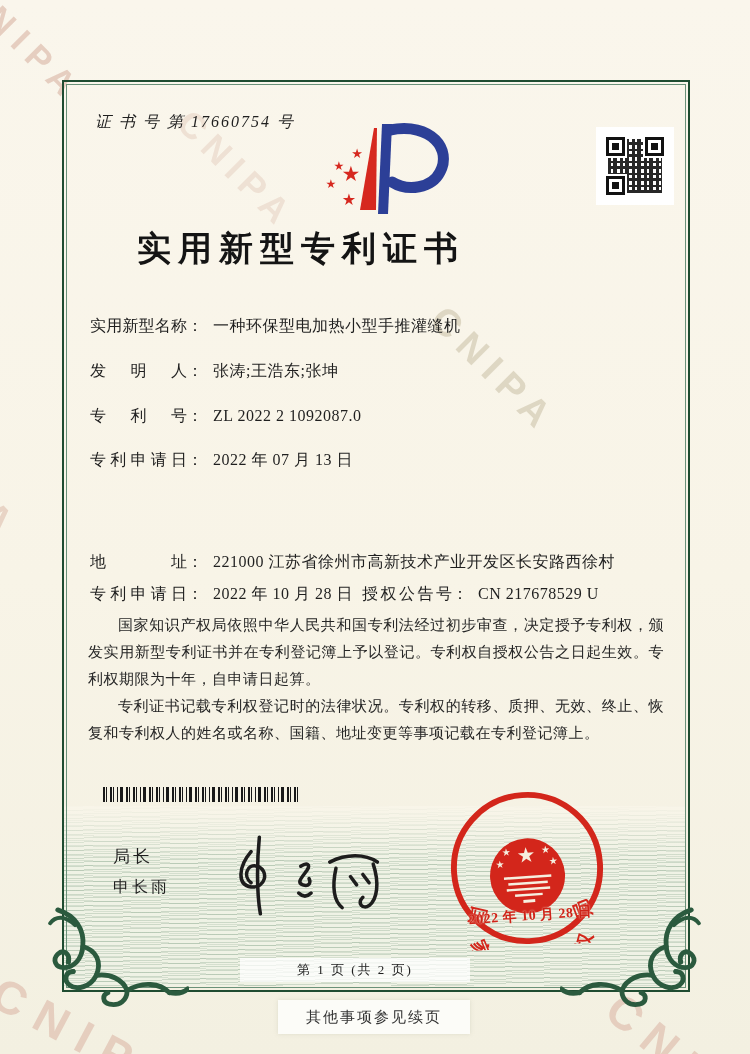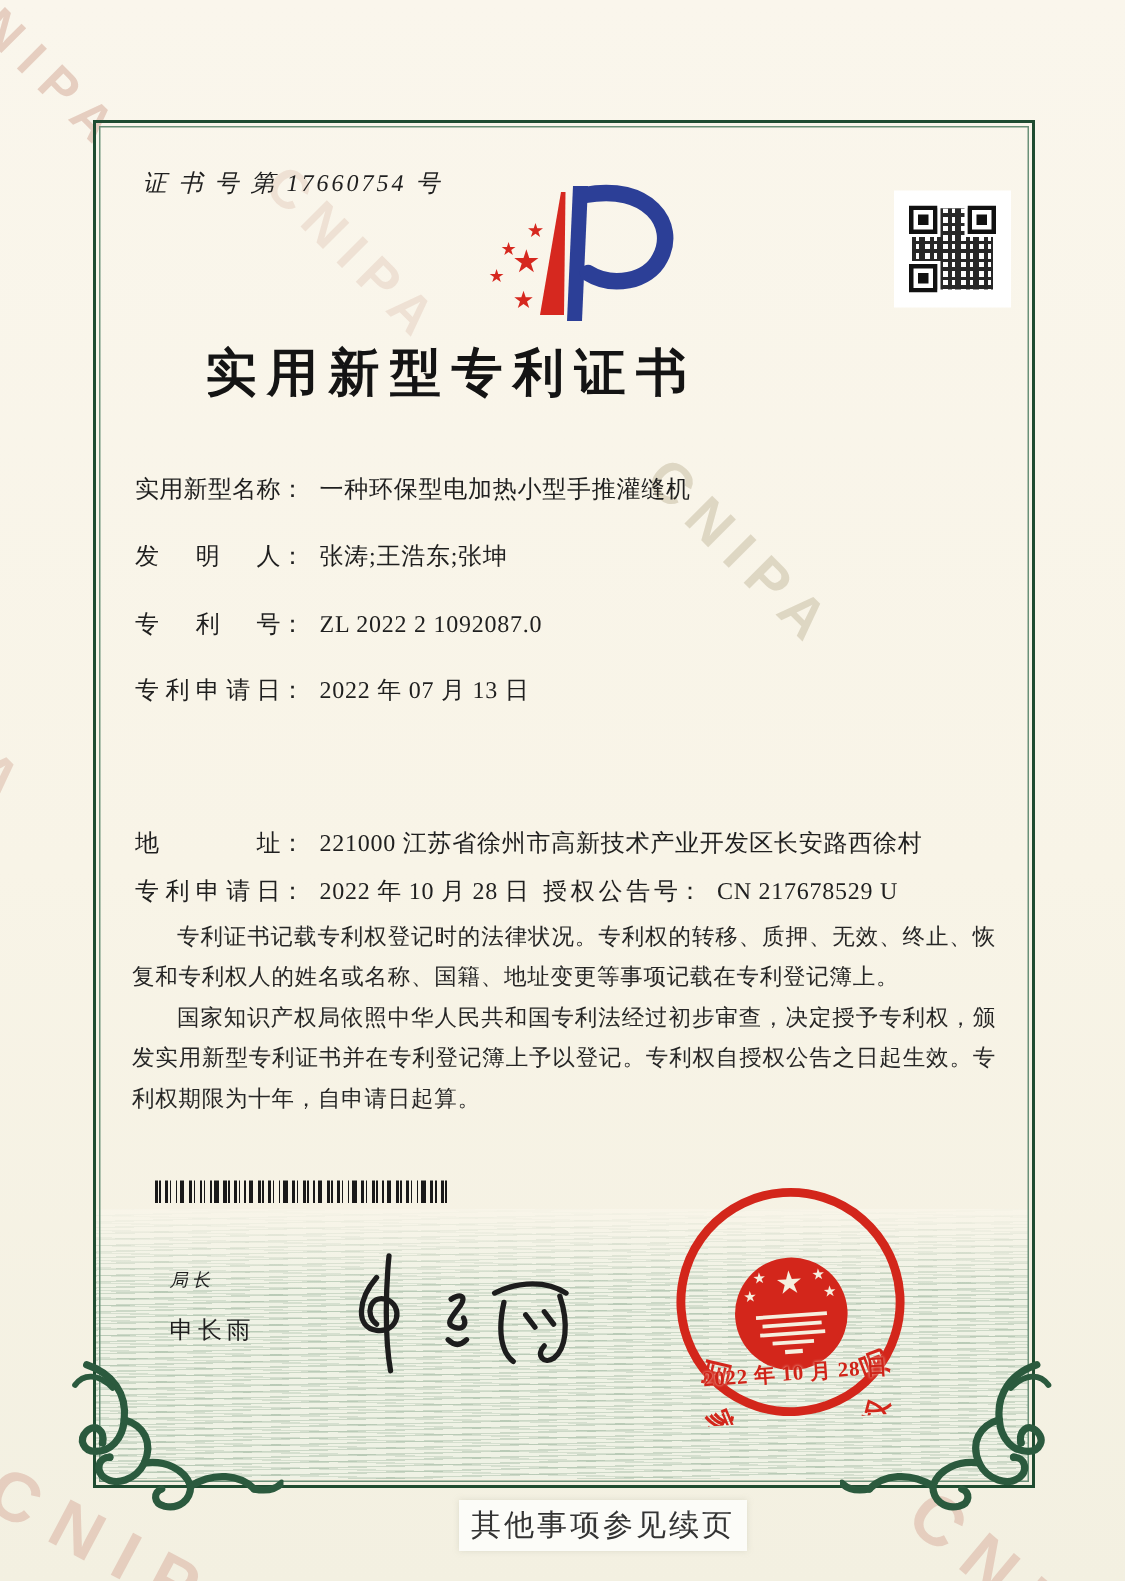--- a/index.html
+++ b/index.html
@@ -52,34 +52,34 @@
   
   .bodytext{position:absolute;z-index:5;left:88px;top:612px;width:576px;}
   .bodytext p{margin:0;font-size:15px;line-height:1.8;text-indent:2em;color:#262626;
               letter-spacing:.5px;text-align:justify;}
   
   .barcode{position:absolute;z-index:5;left:103px;top:787px;width:197px;height:15px;
     background-image:repeating-linear-gradient(90deg,
       #191919 0 2px,transparent 2px 3px,#191919 3px 4px,transparent 4px 7px,
       #191919 7px 9px,transparent 9px 10px,#191919 10px 11px,transparent 11px 14px,
       #191919 14px 15px,transparent 15px 17px,#191919 17px 20px,transparent 20px 23px);}
-  .sig-title{position:absolute;z-index:5;left:113px;top:845px;font-size:12px;letter-spacing:3px;font-style:italic;}
+  .sig-title{position:absolute;z-index:5;left:113px;top:845px;font-size:17px;letter-spacing:3px;}
   .sig-name{position:absolute;z-index:5;left:113px;top:877px;font-size:16px;letter-spacing:3px;}
   .sig-hand{position:absolute;z-index:5;left:218px;top:831px;width:180px;height:88px;}
   
   .seal{position:absolute;z-index:6;left:448px;top:789px;width:158px;height:158px;transform:rotate(-4deg);}
   .seal-date{position:absolute;left:0;top:118px;width:158px;text-align:center;font-size:14px;
              font-weight:bold;color:#cf2318;letter-spacing:.5px;white-space:nowrap;
              text-shadow:0 0 2px rgba(246,239,223,.9);}
   
   .pageinfo{position:absolute;z-index:5;left:240px;top:958px;width:230px;text-align:center;
             font-size:13px;letter-spacing:2px;background:rgba(255,255,255,.75);padding:3px 0;}
   .note{position:absolute;z-index:5;left:278px;top:1000px;width:192px;height:34px;background:#fcfcf8;
-        text-align:center;line-height:34px;font-size:20px;letter-spacing:2px;color:#333;
-        box-shadow:0 0 4px rgba(180,180,160,.35);margin-left:28px;}
+        text-align:center;line-height:34px;font-size:15px;letter-spacing:2px;color:#333;
+        box-shadow:0 0 4px rgba(180,180,160,.35);}
 </style>
 </head>
 <body>
 
 <div class="page">
 
   <div class="wm wm1">CNIPA</div>
   <div class="wm wm2">CNIPA</div>
   <div class="wm wm3">CNIPA</div>
   <div class="wm wm4">CNIPA</div>
@@ -155,22 +155,22 @@
     <span class="flabel">地址</span><span class="fcolon">：</span><span class="fval">221000 江苏省徐州市高新技术产业开发区长安路西徐村</span>
   </div>
   <div class="frow" style="top:584px">
     <span class="flabel">专利申请日</span><span class="fcolon">：</span><span class="fval">2022 年 10 月 28 日</span>
     <span class="fgroup2">
       <span class="flabel" style="width:90px">授权公告号</span><span class="fcolon">：</span><span class="fval">CN 217678529 U</span>
     </span>
   </div>
 
   <div class="bodytext">
+    <p>国家知识产权局依照中华人民共和国专利法经过初步审查，决定授予专利权，颁发实用新型专利证书并在专利登记簿上予以登记。专利权自授权公告之日起生效。专利权期限为十年，自申请日起算。</p>
     <p>专利证书记载专利权登记时的法律状况。专利权的转移、质押、无效、终止、恢复和专利权人的姓名或名称、国籍、地址变更等事项记载在专利登记簿上。</p>
-    <p>国家知识产权局依照中华人民共和国专利法经过初步审查，决定授予专利权，颁发实用新型专利证书并在专利登记簿上予以登记。专利权自授权公告之日起生效。专利权期限为十年，自申请日起算。</p>
   </div>
 
   <div class="barcode"></div>
 
   <div class="sig-title">局长</div>
   <div class="sig-name">申长雨</div>
   <svg class="sig-hand" viewBox="0 0 170 85">
     <g fill="none" stroke="#1d1d1d" stroke-width="3.4" stroke-linecap="round">
       <path d="M30 20 C18 34 16 52 30 54 C44 56 48 38 36 34 C26 31 22 44 30 50"></path>
       <path d="M38 6 C36 26 35 58 39 80"></path>
@@ -202,15 +202,16 @@
         <rect x="56" y="88" width="48" height="2.5" fill="#f6efdf"></rect>
         <rect x="60" y="94" width="40" height="2.5" fill="#f6efdf"></rect>
         <rect x="58" y="100" width="44" height="2.5" fill="#f6efdf"></rect>
         <rect x="66" y="106" width="28" height="2.5" fill="#f6efdf"></rect>
         <rect x="74" y="112" width="12" height="3" fill="#f6efdf"></rect>
       </g>
     </svg>
     <div class="seal-date">2022 年 10 月 28 日</div>
   </div>
 
+  <div class="pageinfo">第 1 页 (共 2 页)</div>
   <div class="note">其他事项参见续页</div>
 
 </div>
 
 </body></html>

